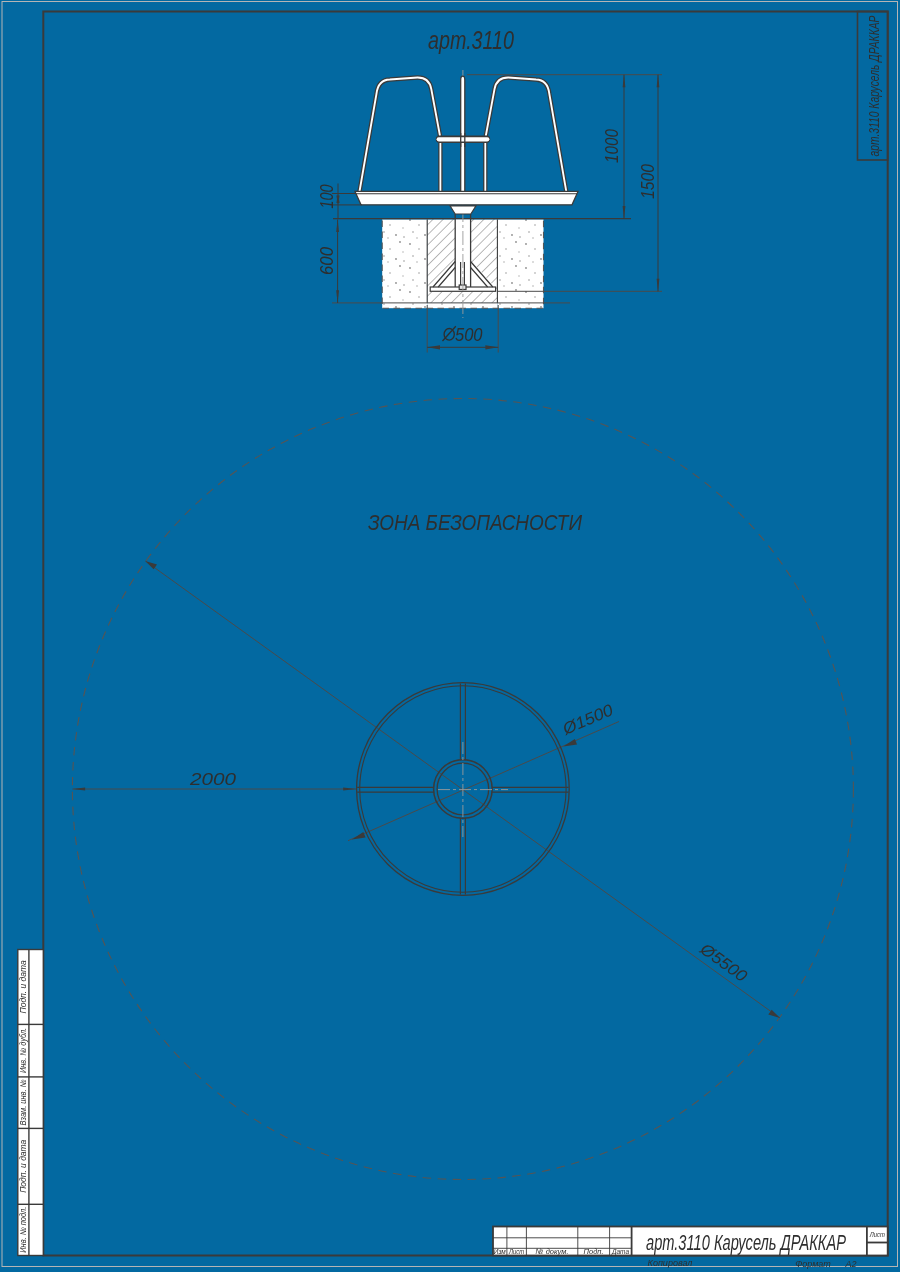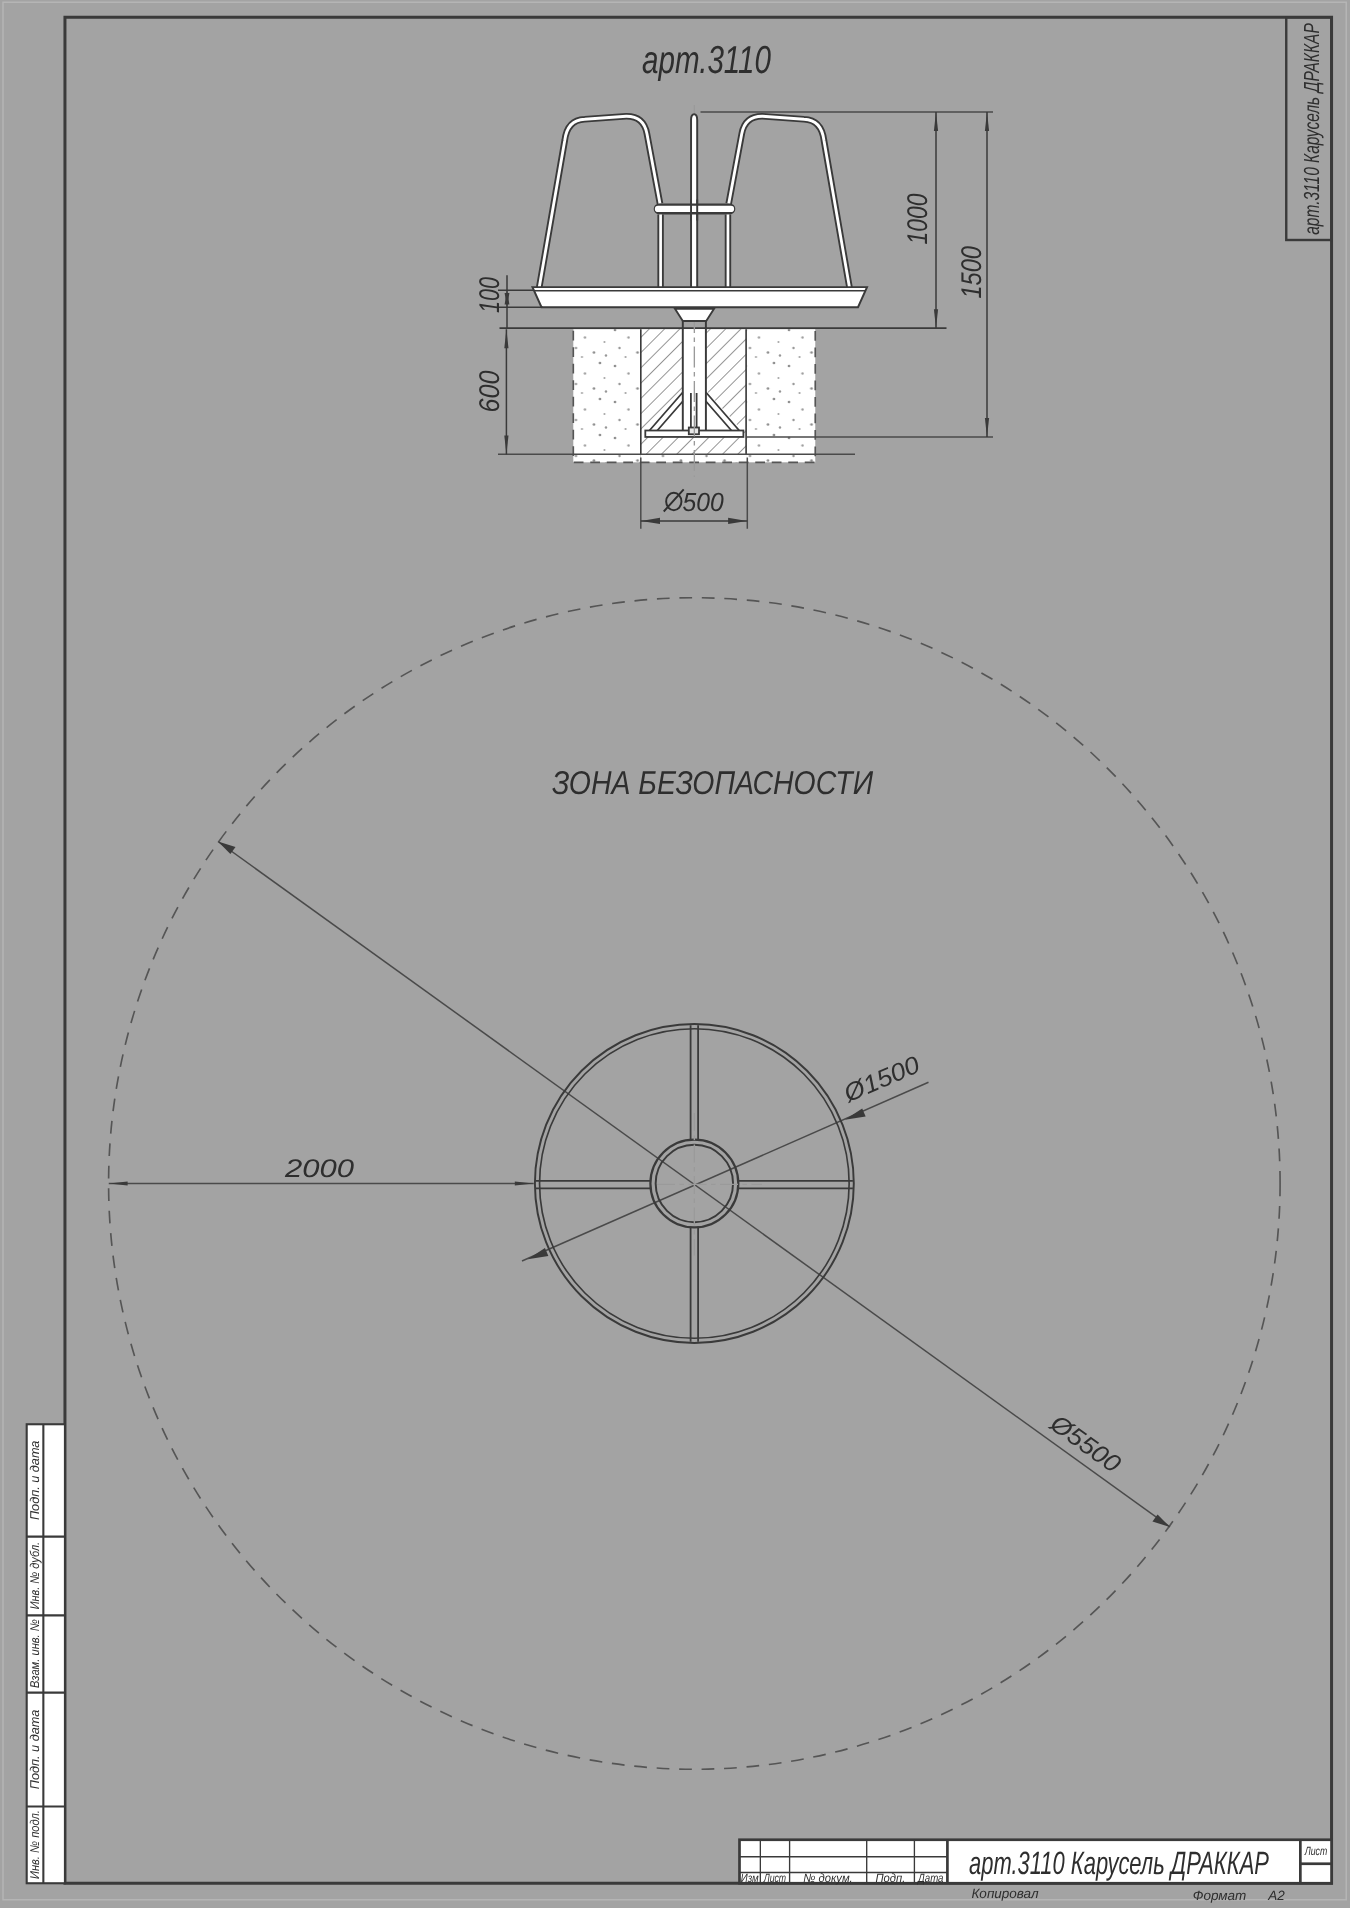--- a/index.html
+++ b/index.html
@@ -1,17 +1,17 @@
 <!DOCTYPE html>
 <html><head>
 <meta charset="utf-8">
 <style>
   html,body{margin:0;padding:0;background:#fff;}
   *{-webkit-font-smoothing:antialiased;}
-  #page{position:relative;width:900px;height:1272px;background:#a3a3a3;overflow:hidden;
+  #page{position:relative;width:900px;height:1272px;background:#0369a1;overflow:hidden;
         font-family:"Liberation Sans", sans-serif;text-align:center;}
   svg{position:absolute;left:0;top:0;}
   text{fill:#2e2e2e;}
 </style>
 </head>
 <body>
 <div id="page">
 <svg width="900" height="1272" viewBox="0 0 900 1272">
 <defs>
 

